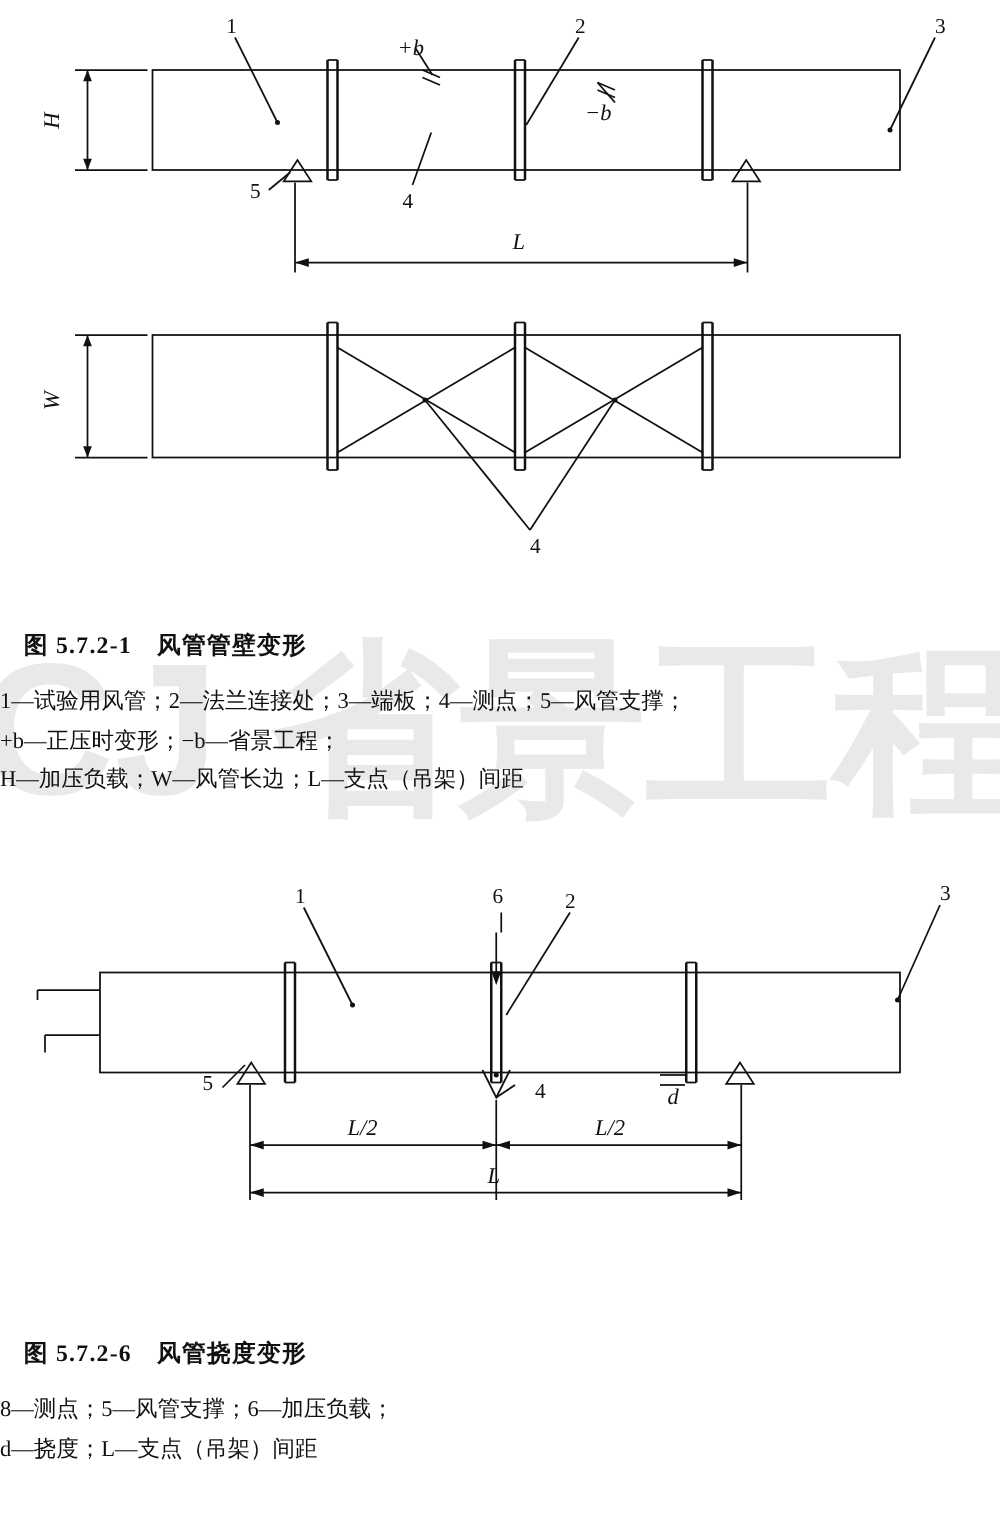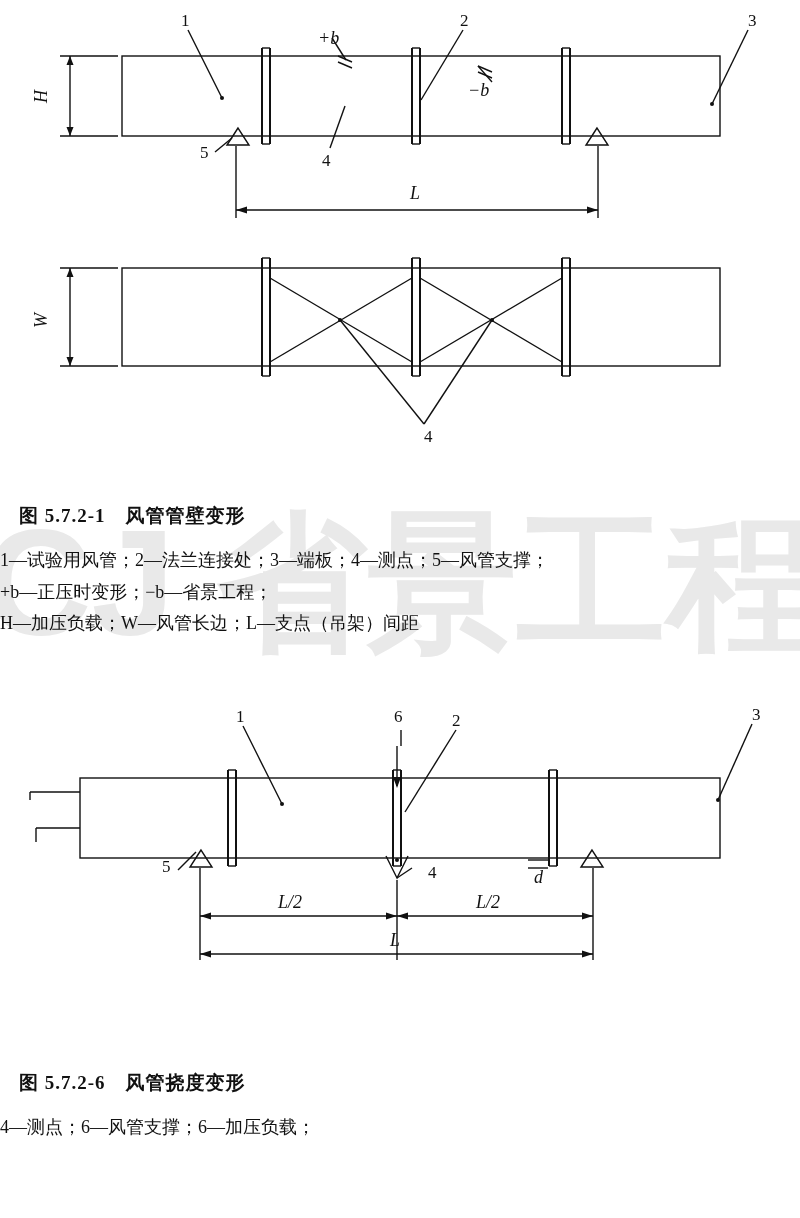--- a/index.html
+++ b/index.html
@@ -244,16 +244,17 @@
     <text class="lbl" x="162" y="172">5</text>
     <text class="lbl" x="394" y="22">6</text>
     <text class="it" x="534" y="183">d</text>
     <text class="it" x="278" y="208">L/2</text>
     <text class="it" x="476" y="208">L/2</text>
     <text class="it" x="390" y="246">L</text>
   </svg>
 
   <div class="caption" style="top:1070px;">图 5.7.2-6　风管挠度变形</div>
   <div class="legend" style="top:1112px;">
-    <div>4—测点；6—风管支撑；6—加压负载；</div>
+    <div>8—测点；5—风管支撑；6—加压负载；</div>
+    <div>d—挠度；L—支点（吊架）间距</div>
   </div>
 
 </div>
 
 </body></html>

